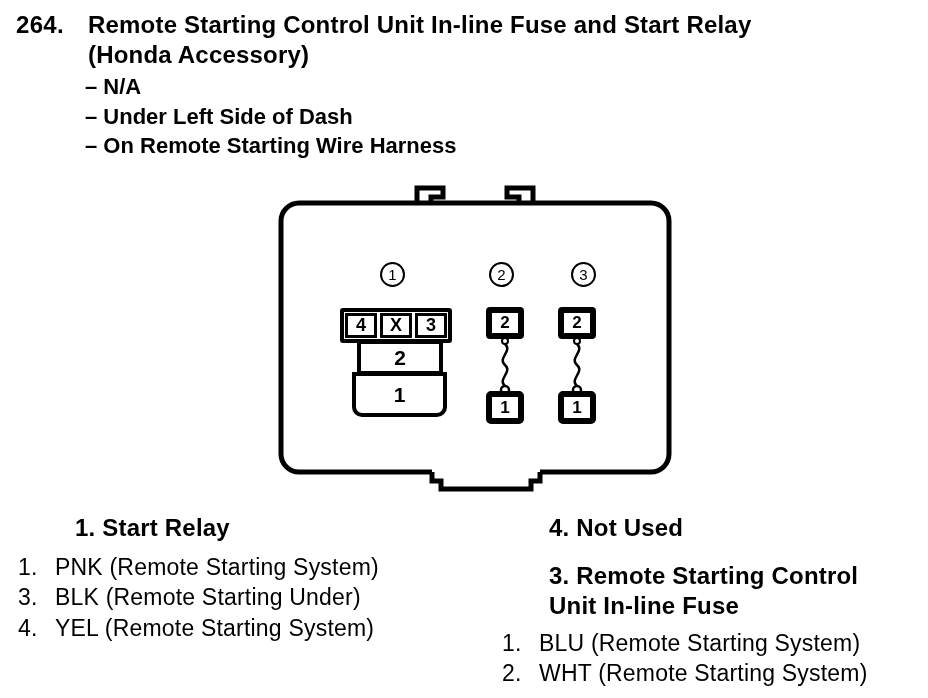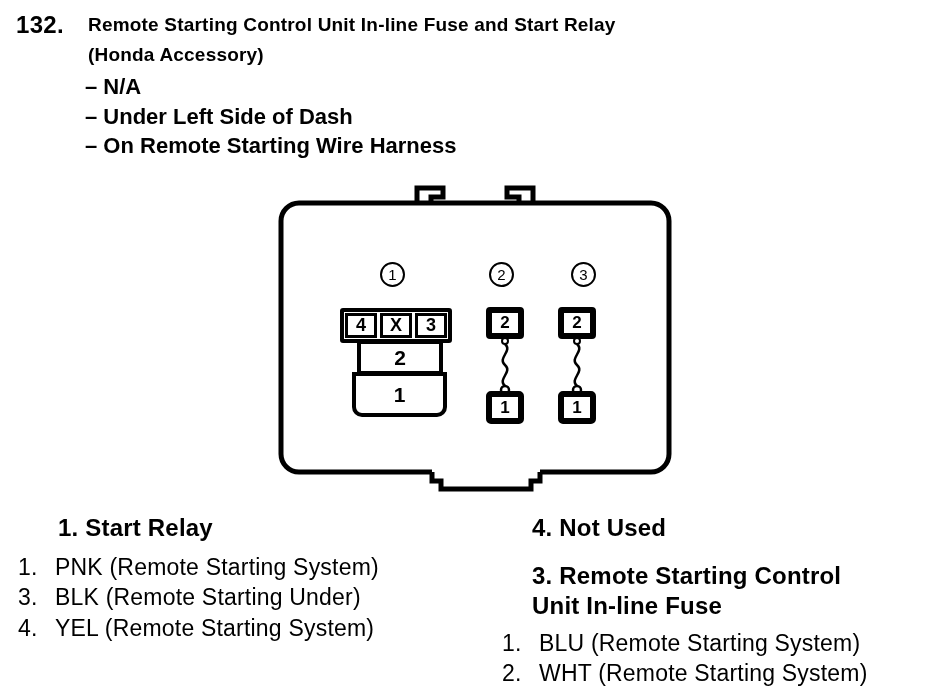--- a/index.html
+++ b/index.html
@@ -4,21 +4,21 @@
 <style>
   html,body{margin:0;padding:0;background:#fff;}
   #page{
     position:relative;width:928px;height:698px;background:#fff;overflow:hidden;
     font-family:"Liberation Sans","DejaVu Sans",sans-serif;color:#000;
     -webkit-font-smoothing:none;
   }
   .abs{position:absolute;}
   
   .docnum{left:16px;top:10px;font-size:24px;font-weight:700;line-height:30px;letter-spacing:.3px;}
-  .doctitle{left:88px;top:10px;font-size:19px;font-weight:700;line-height:30px;letter-spacing:.2px;white-space:nowrap;}
+  .doctitle{left:88px;top:10px;font-size:24px;font-weight:700;line-height:30px;letter-spacing:.2px;white-space:nowrap;}
   .details{left:85px;top:72px;font-size:22px;line-height:29.5px;white-space:nowrap;font-weight:bold;}
   
   .diagram{left:0;top:180px;width:928px;height:330px;}
   .diagram svg{position:absolute;left:0;top:0;}
   .circlbl{
     position:absolute;width:25px;height:25px;border:2px solid #000;border-radius:50%;
     box-sizing:border-box;font-size:15px;line-height:21px;text-align:center;background:#fff;
   }
   .strip{
     position:absolute;left:340px;top:128px;width:112px;height:35px;box-sizing:border-box;
@@ -35,35 +35,35 @@
   .c1-row2{left:357px;top:160px;width:86px;height:35px;line-height:27px;}
   .c1-row1{left:352px;top:192px;width:95px;height:45px;line-height:37px;border-radius:0 0 10px 10px;}
   .pinbox{
     position:absolute;box-sizing:border-box;border:6px solid #000;background:#fff;width:38px;
     font-weight:700;font-size:17px;text-align:center;
   }
   .pin-top{top:127px;height:32px;line-height:20px;border-radius:4px;}
   .pin-bot{top:211px;height:33px;line-height:21px;border-radius:5px;}
   .x-conn2{left:486px;} .x-conn3{left:558px;}
   
-  .lg-heading{font-size:24px;font-weight:700;line-height:30px;white-space:nowrap;letter-spacing:.2px;}
+  .lg-heading{font-size:24px;font-weight:700;line-height:30px;white-space:nowrap;letter-spacing:.2px;margin-left:17px;}
   .lh-left{left:58px;top:513px;}
   .lh-notused{left:532px;top:513px;}
   .lh-fuse{left:532px;top:561px;}
   .lg-list{font-size:23px;letter-spacing:.2px;white-space:nowrap;}
   .ll-left{left:18px;top:552px;line-height:30.4px;}
   .ll-right{left:502px;top:628px;line-height:30px;}
   .lg-list .num{display:inline-block;width:37px;}
 </style>
 </head>
 <body>
 
 <div id="page">
 
-  <div class="abs docnum">132.</div>
+  <div class="abs docnum">264.</div>
   <div class="abs doctitle">
     <div>Remote Starting Control Unit In-line Fuse and Start Relay</div>
     <div>(Honda Accessory)</div>
   </div>
   <div class="abs details">
     <div>– N/A</div>
     <div>– Under Left Side of Dash</div>
     <div>– On Remote Starting Wire Harness</div>
   </div>
 

